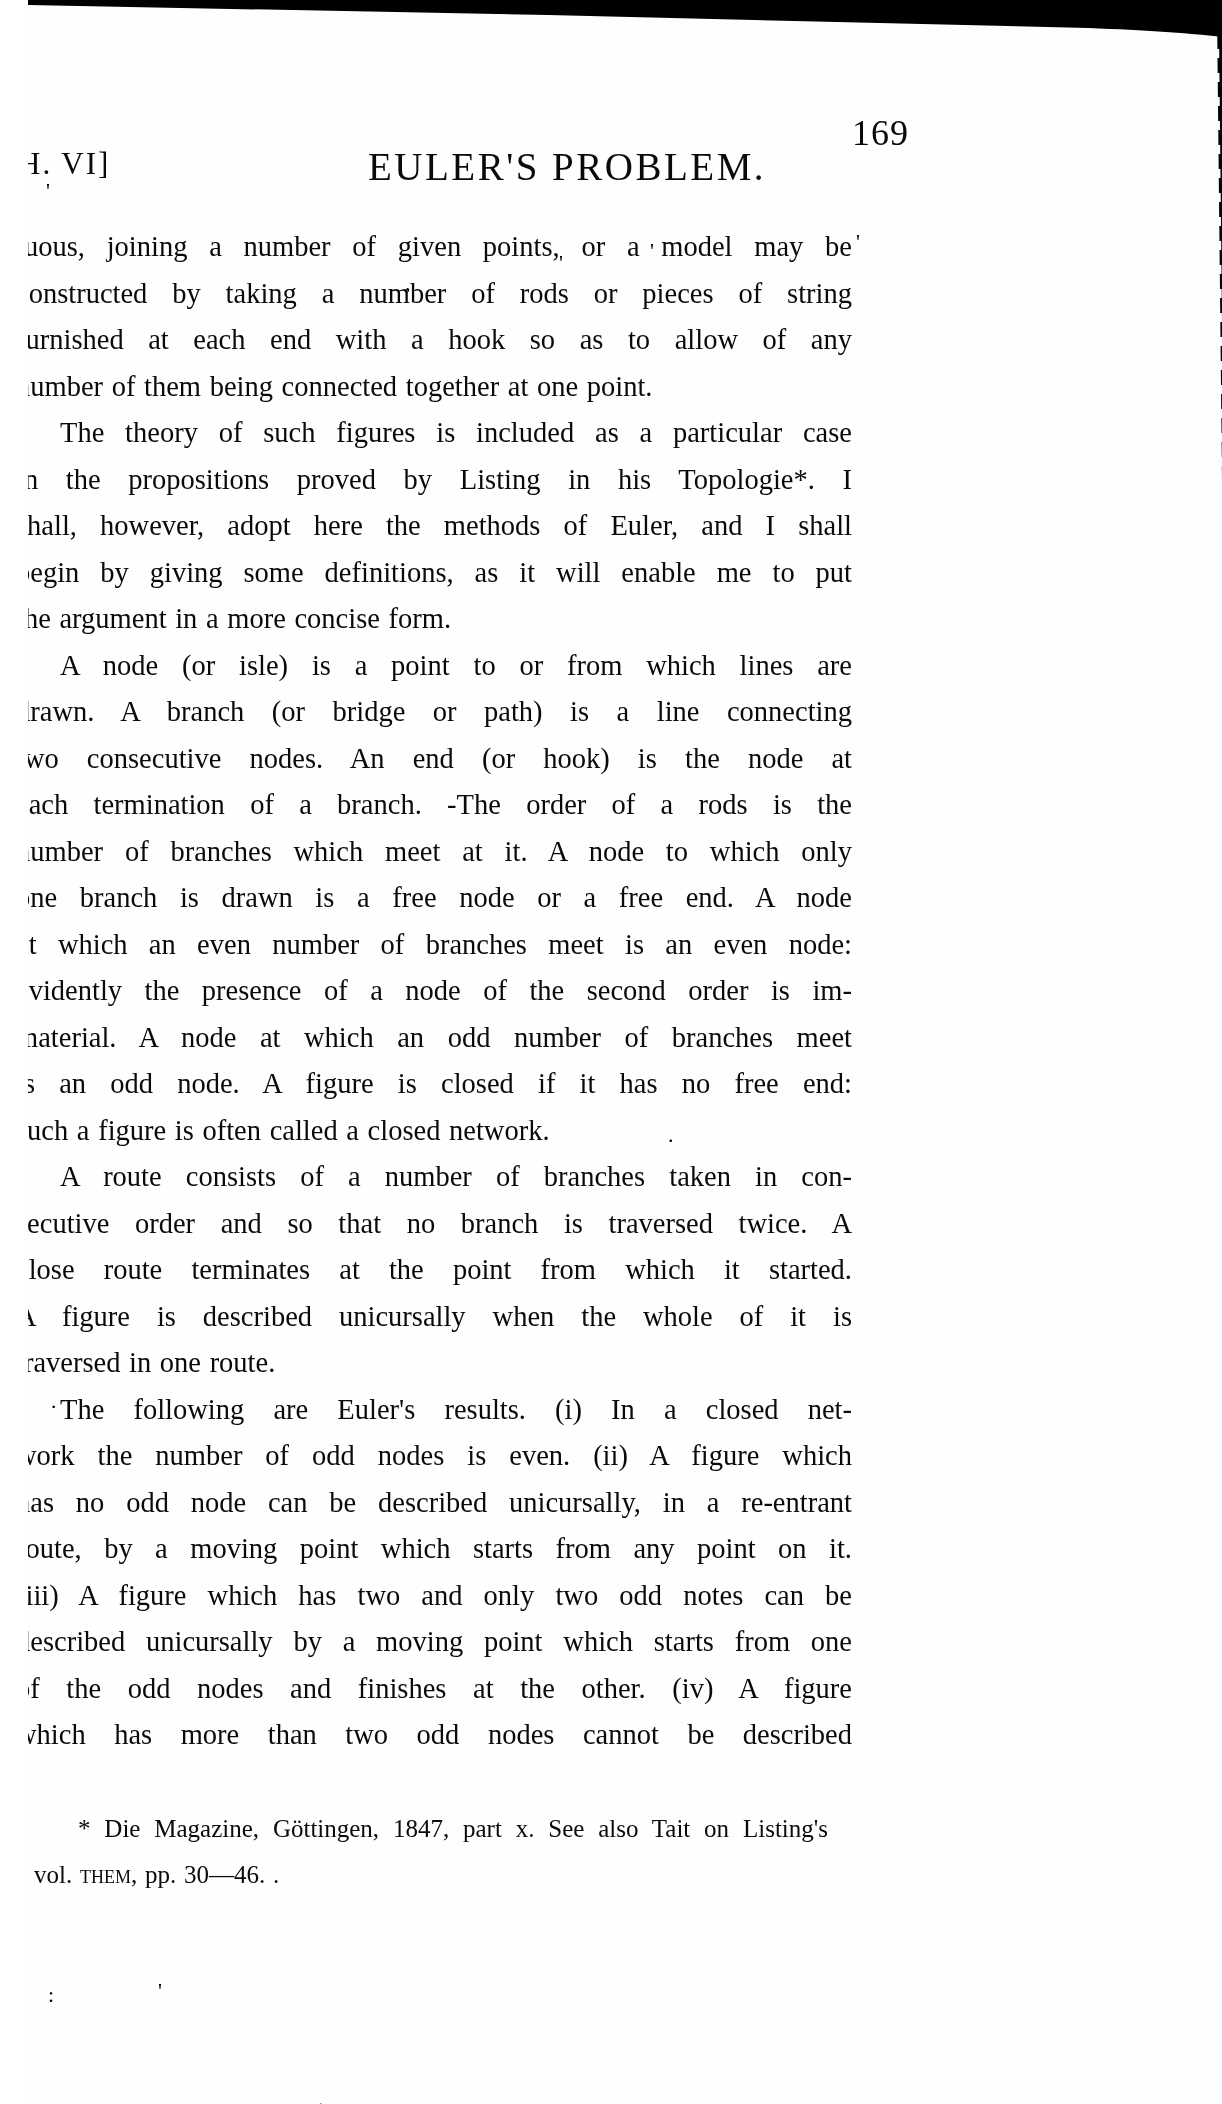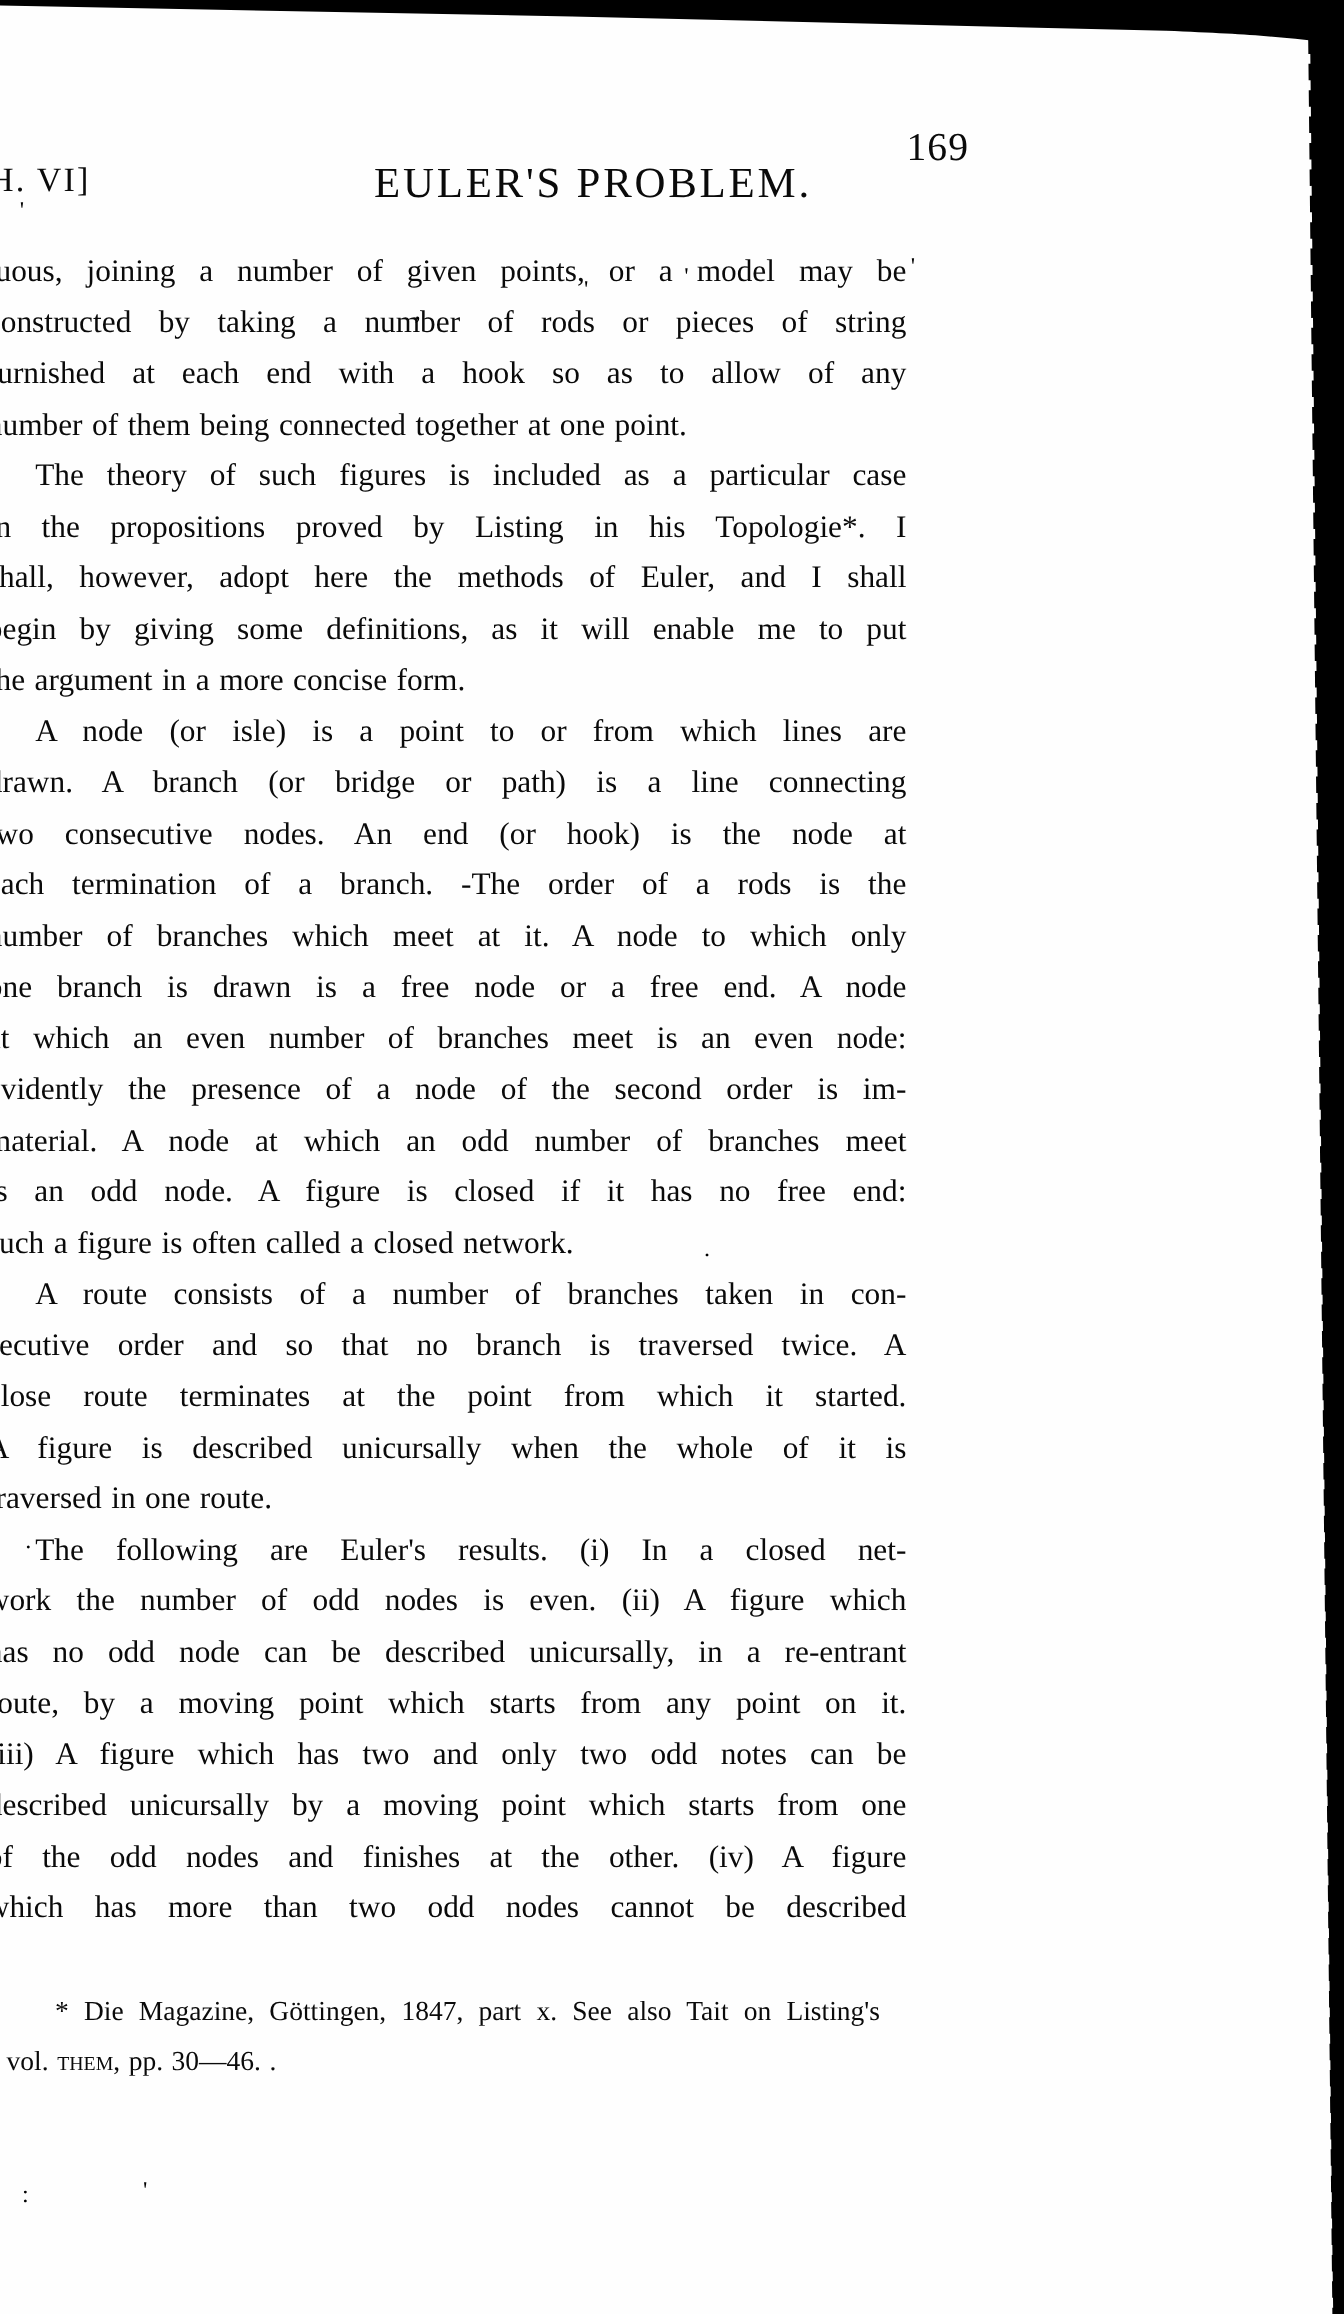--- a/index.html
+++ b/index.html
@@ -1,21 +1,21 @@
 <!DOCTYPE html>
 <html><head>
 <meta charset="utf-8">
 <style>
   html,body{margin:0;padding:0;}
   body{
     width:1222px;height:2104px;position:relative;overflow:hidden;
     background:#ffffff;color:#0a0a0a;
     font-family:"Liberation Serif", "DejaVu Serif", serif;
   }
-  .page{position:absolute;inset:0;overflow:hidden;background:#fefefe;}
+  .page{position:absolute;inset:0;overflow:hidden;background:#fefefe;margin-left:28px;}
 
   
   .hdr-chapter{
     position:absolute;left:-10px;top:146px;font-size:31px;letter-spacing:2px;
     white-space:nowrap;
   }
   .hdr-title{
     position:absolute;left:340px;top:144px;width:365px;text-align:center;
     font-size:39px;letter-spacing:2.5px;white-space:nowrap;
   }

